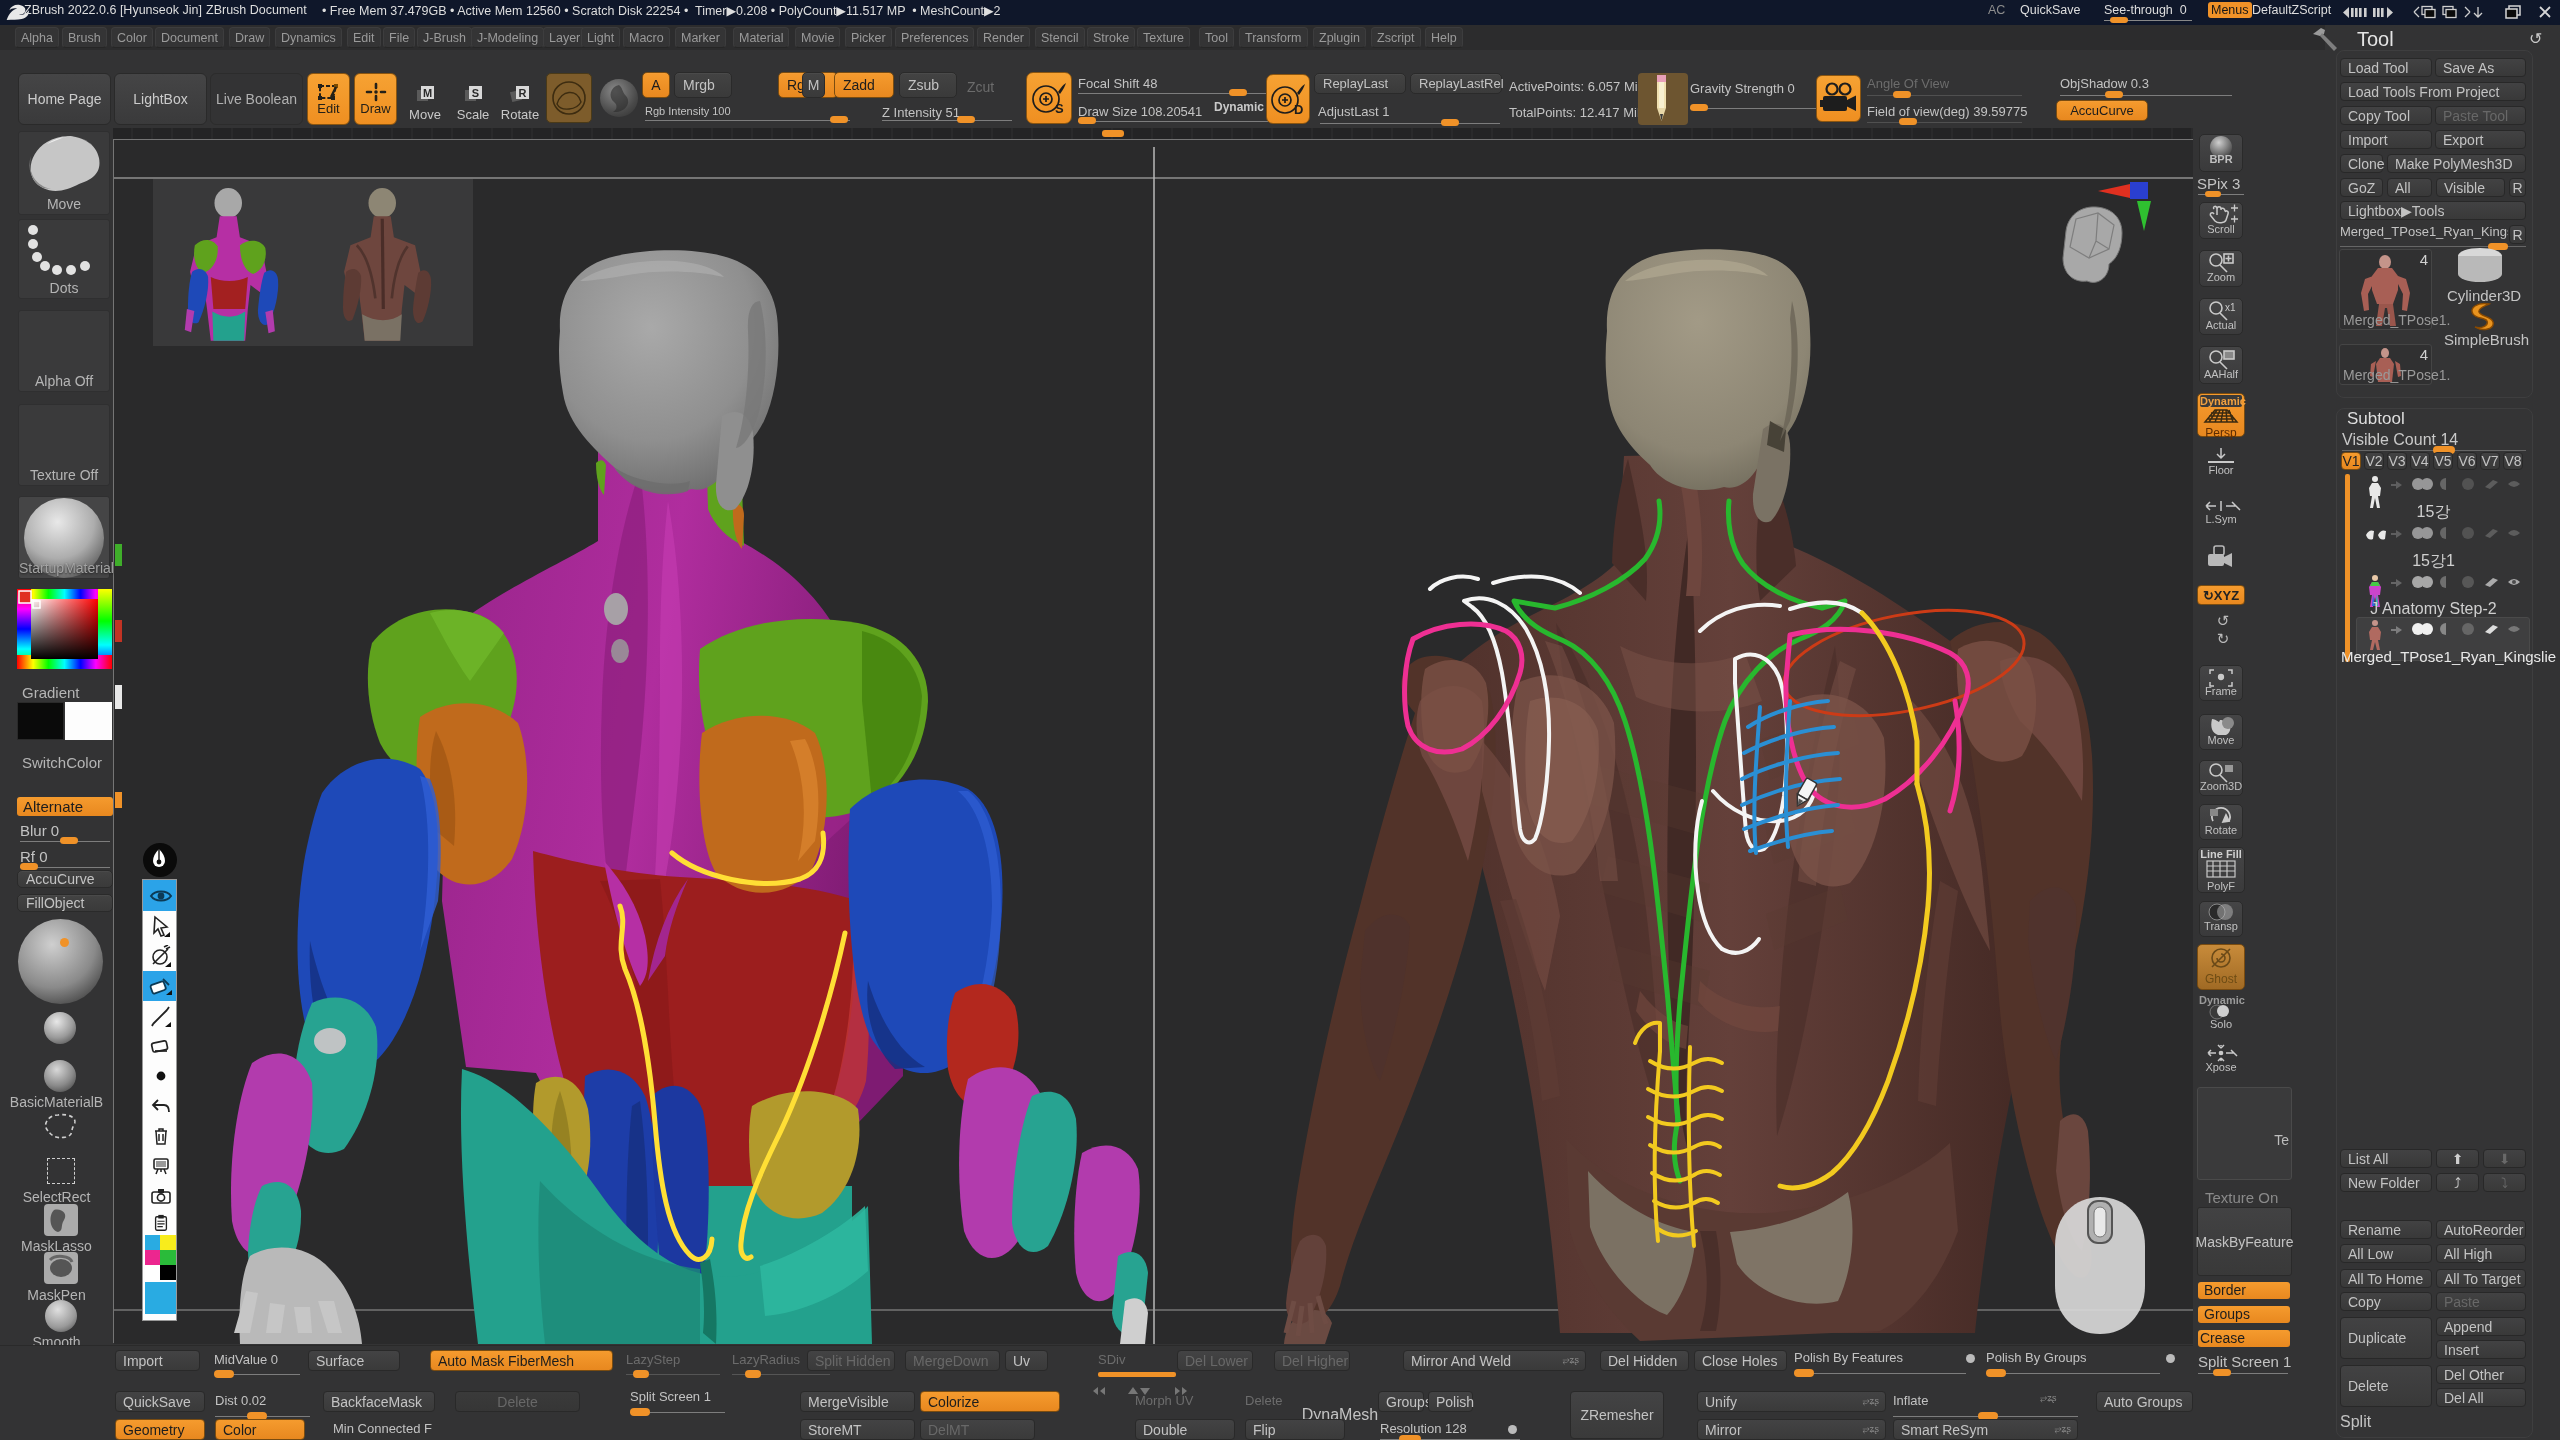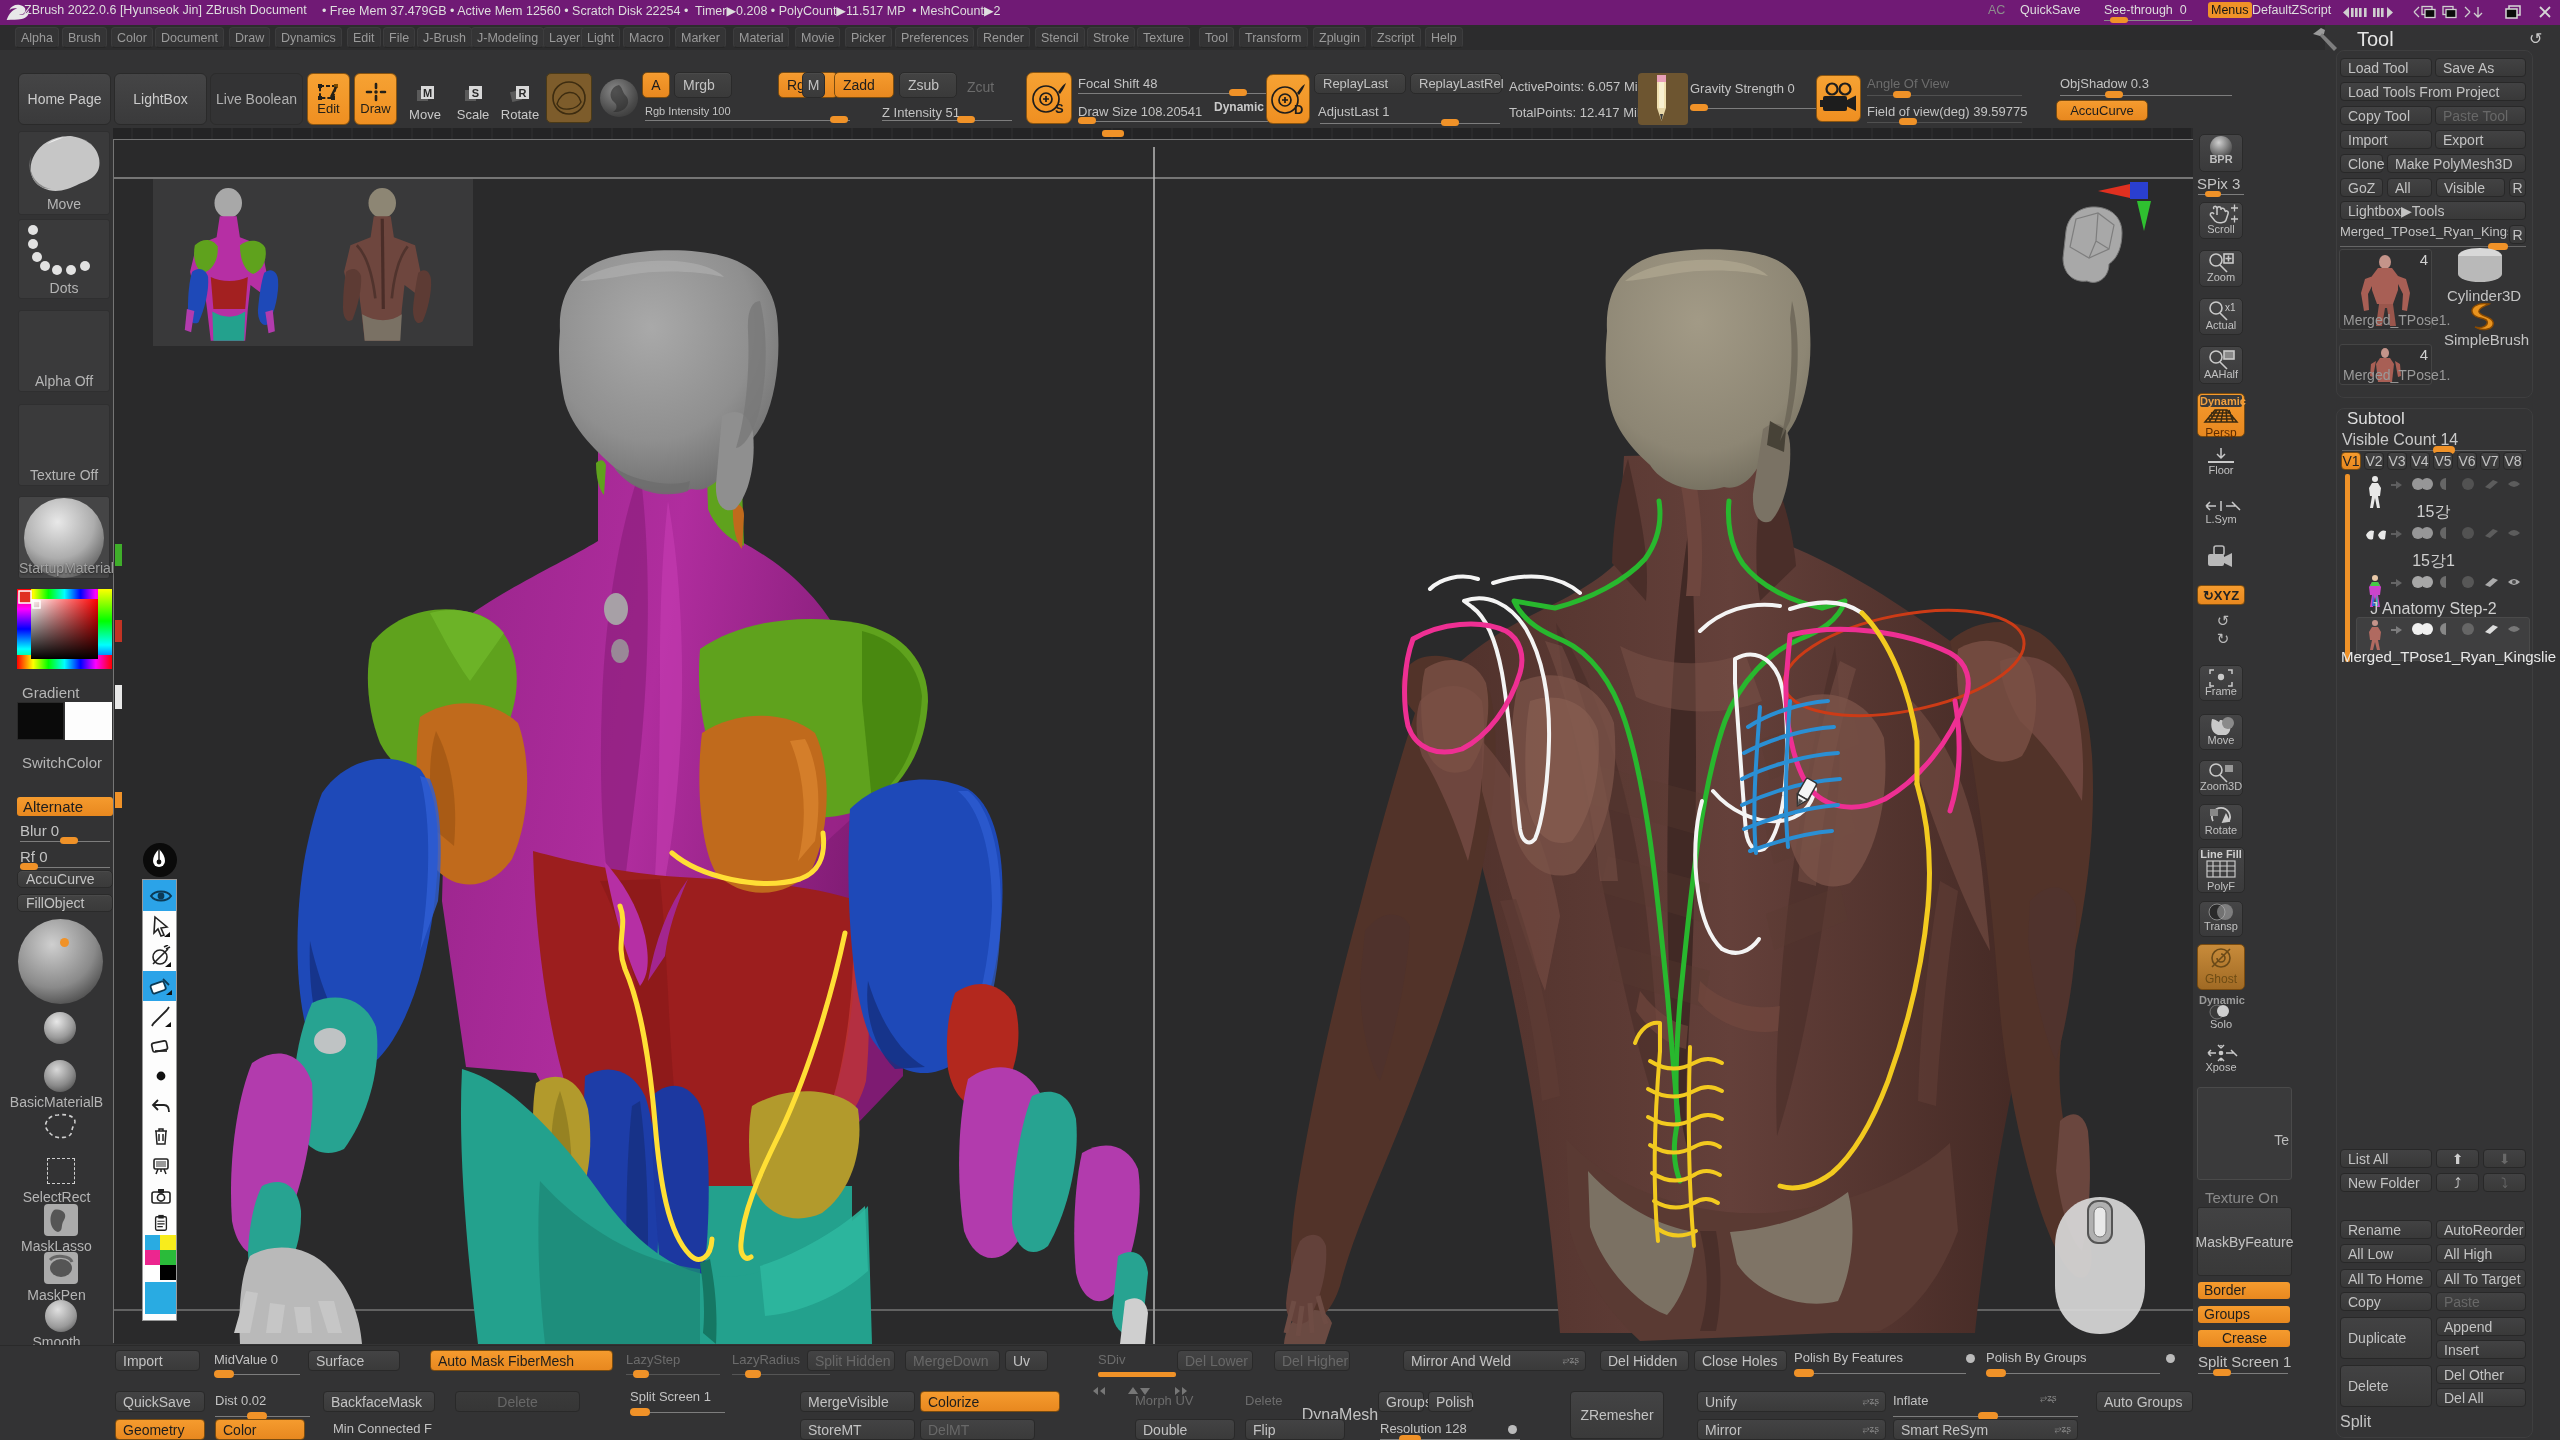--- a/index.html
+++ b/index.html
@@ -7,21 +7,21 @@
 #root{position:absolute;left:0;top:0;width:2560px;height:1440px}
 
 .btn{position:absolute;background:linear-gradient(#434343,#3a3a3a);border:1px solid #2a2a2a;border-radius:5px;color:#c3c3c3;font-size:15px;display:flex;align-items:center;padding:0 8px;white-space:nowrap;box-shadow:inset 0 1px 0 rgba(255,255,255,.04)}
 .btn.ctr{justify-content:center;padding:0}
 .btn.orange{background:linear-gradient(#f59b2e,#e8881f);color:#1d1d1d;border-color:#7a4c10}
 .lbl{position:absolute;color:#c3c3c3;font-size:13px;white-space:nowrap}
 .lbl.dim{color:#6c6c6c}
 .sline{position:absolute;height:1px;background:#7d7d7d}
 .shandle{position:absolute;width:22px;height:8px;background:#f09228;border-radius:4px}
 
-#titlebar{position:absolute;left:0;top:0;width:2560px;height:25px;background:#701a75;color:#dedede;font-size:12.5px}
+#titlebar{position:absolute;left:0;top:0;width:2560px;height:25px;background:#0f172a;color:#dedede;font-size:12.5px}
 #titlebar span{position:absolute;top:3px;white-space:nowrap}
 
 #menubar{position:absolute;left:0;top:25px;width:2560px;height:25px;background:#2c2c2d}
 .mi{position:absolute;top:2px;height:21px;background:#343435;border:1px solid #3d3d3e;border-bottom-color:#262626;border-radius:4px;color:#9a9a9a;font-size:12.5px;display:flex;align-items:center;padding:0 5px;white-space:nowrap}
 
 #topbar{position:absolute;left:0;top:50px;width:2560px;height:78px;background:#333334}
 .bigbtn{position:absolute;top:23px;height:52px;background:linear-gradient(#454546,#3a3a3b);border:1px solid #2a2a2a;border-radius:6px;color:#cbcbcb;font-size:14px;display:flex;align-items:center;justify-content:center;white-space:nowrap}
 
 #canvas{position:absolute;left:113px;top:139px;width:2080px;height:1204px;background:#2a2a2b;border-top:1px solid #757575;border-left:1px solid #757575;border-right:1px solid #757575}
 #topscroll{position:absolute;left:113px;top:128px;width:2080px;height:11px;background:repeating-linear-gradient(90deg,#242425 0 18px,#2a2a2b 18px 20px)}
@@ -861,21 +861,21 @@
             <circle cx="21" cy="11" r="1.6" fill="#c9c9c9"></circle>
           </g>
         </svg><div style="margin-top:-5px">Xpose</div></div>
     <div class="abs" style="left:4px;top:959px;width:95px;height:93px;background:#3a3a3b;border:1px solid #4a4a4a;border-radius:3px">
         <div style="position:absolute;right:2px;top:44px;color:#bdbdbd;font-size:14px">Te</div>
       </div>
     <div class="abs" style="left:4px;top:1061px;width:95px;text-align:left;color:#8a8a8a;font-size:15px;padding-left:8px">Texture On</div>
     <div class="abs" style="left:4px;top:1079px;width:95px;height:69px;background:linear-gradient(#424243,#393939);border:1px solid #2a2a2a;border-radius:3px;display:flex;align-items:center;justify-content:center;color:#c3c3c3;font-size:14px">MaskByFeature</div>
     <div class="abs" style="left:5px;top:1154px;width:92px;height:17px;background:linear-gradient(#f59b2e,#e8881f);border-radius:3px;color:#1d1d1d;font-size:14px;padding:0 6px">Border</div>
     <div class="abs" style="left:5px;top:1178px;width:92px;height:17px;background:linear-gradient(#f59b2e,#e8881f);border-radius:3px;color:#1d1d1d;font-size:14px;padding:0 6px">Groups</div>
-    <div class="abs" style="left:5px;top:1202px;width:92px;height:17px;background:linear-gradient(#f59b2e,#e8881f);border-radius:3px;color:#1d1d1d;font-size:14px;padding:0 24px">Crease</div>
+    <div class="abs" style="left:5px;top:1202px;width:92px;height:17px;background:linear-gradient(#f59b2e,#e8881f);border-radius:3px;color:#1d1d1d;font-size:14px;padding:0 2px">Crease</div>
     <div class="lbl" style="left:5px;top:1225px;font-size:15px">Split Screen 1</div>
     <div class="sline" style="left:5px;top:1245px;width:90px"></div>
       <div class="shandle" style="left:20px;top:1241px;width:18px;height:7px"></div>
   </div>
   <div id="rpanel">
     <svg class="abs" style="left:-14px;top:1px" width="30" height="26" viewBox="0 0 30 26">
         <g fill="#9a9a9a">
           <path d="M2 8 L10 2 L14 4 L13 8 L9 10 Z"></path>
           <path d="M11 7 L26 22 L23 25 L9 10 Z" fill="#7e7e7e"></path>
         </g>

